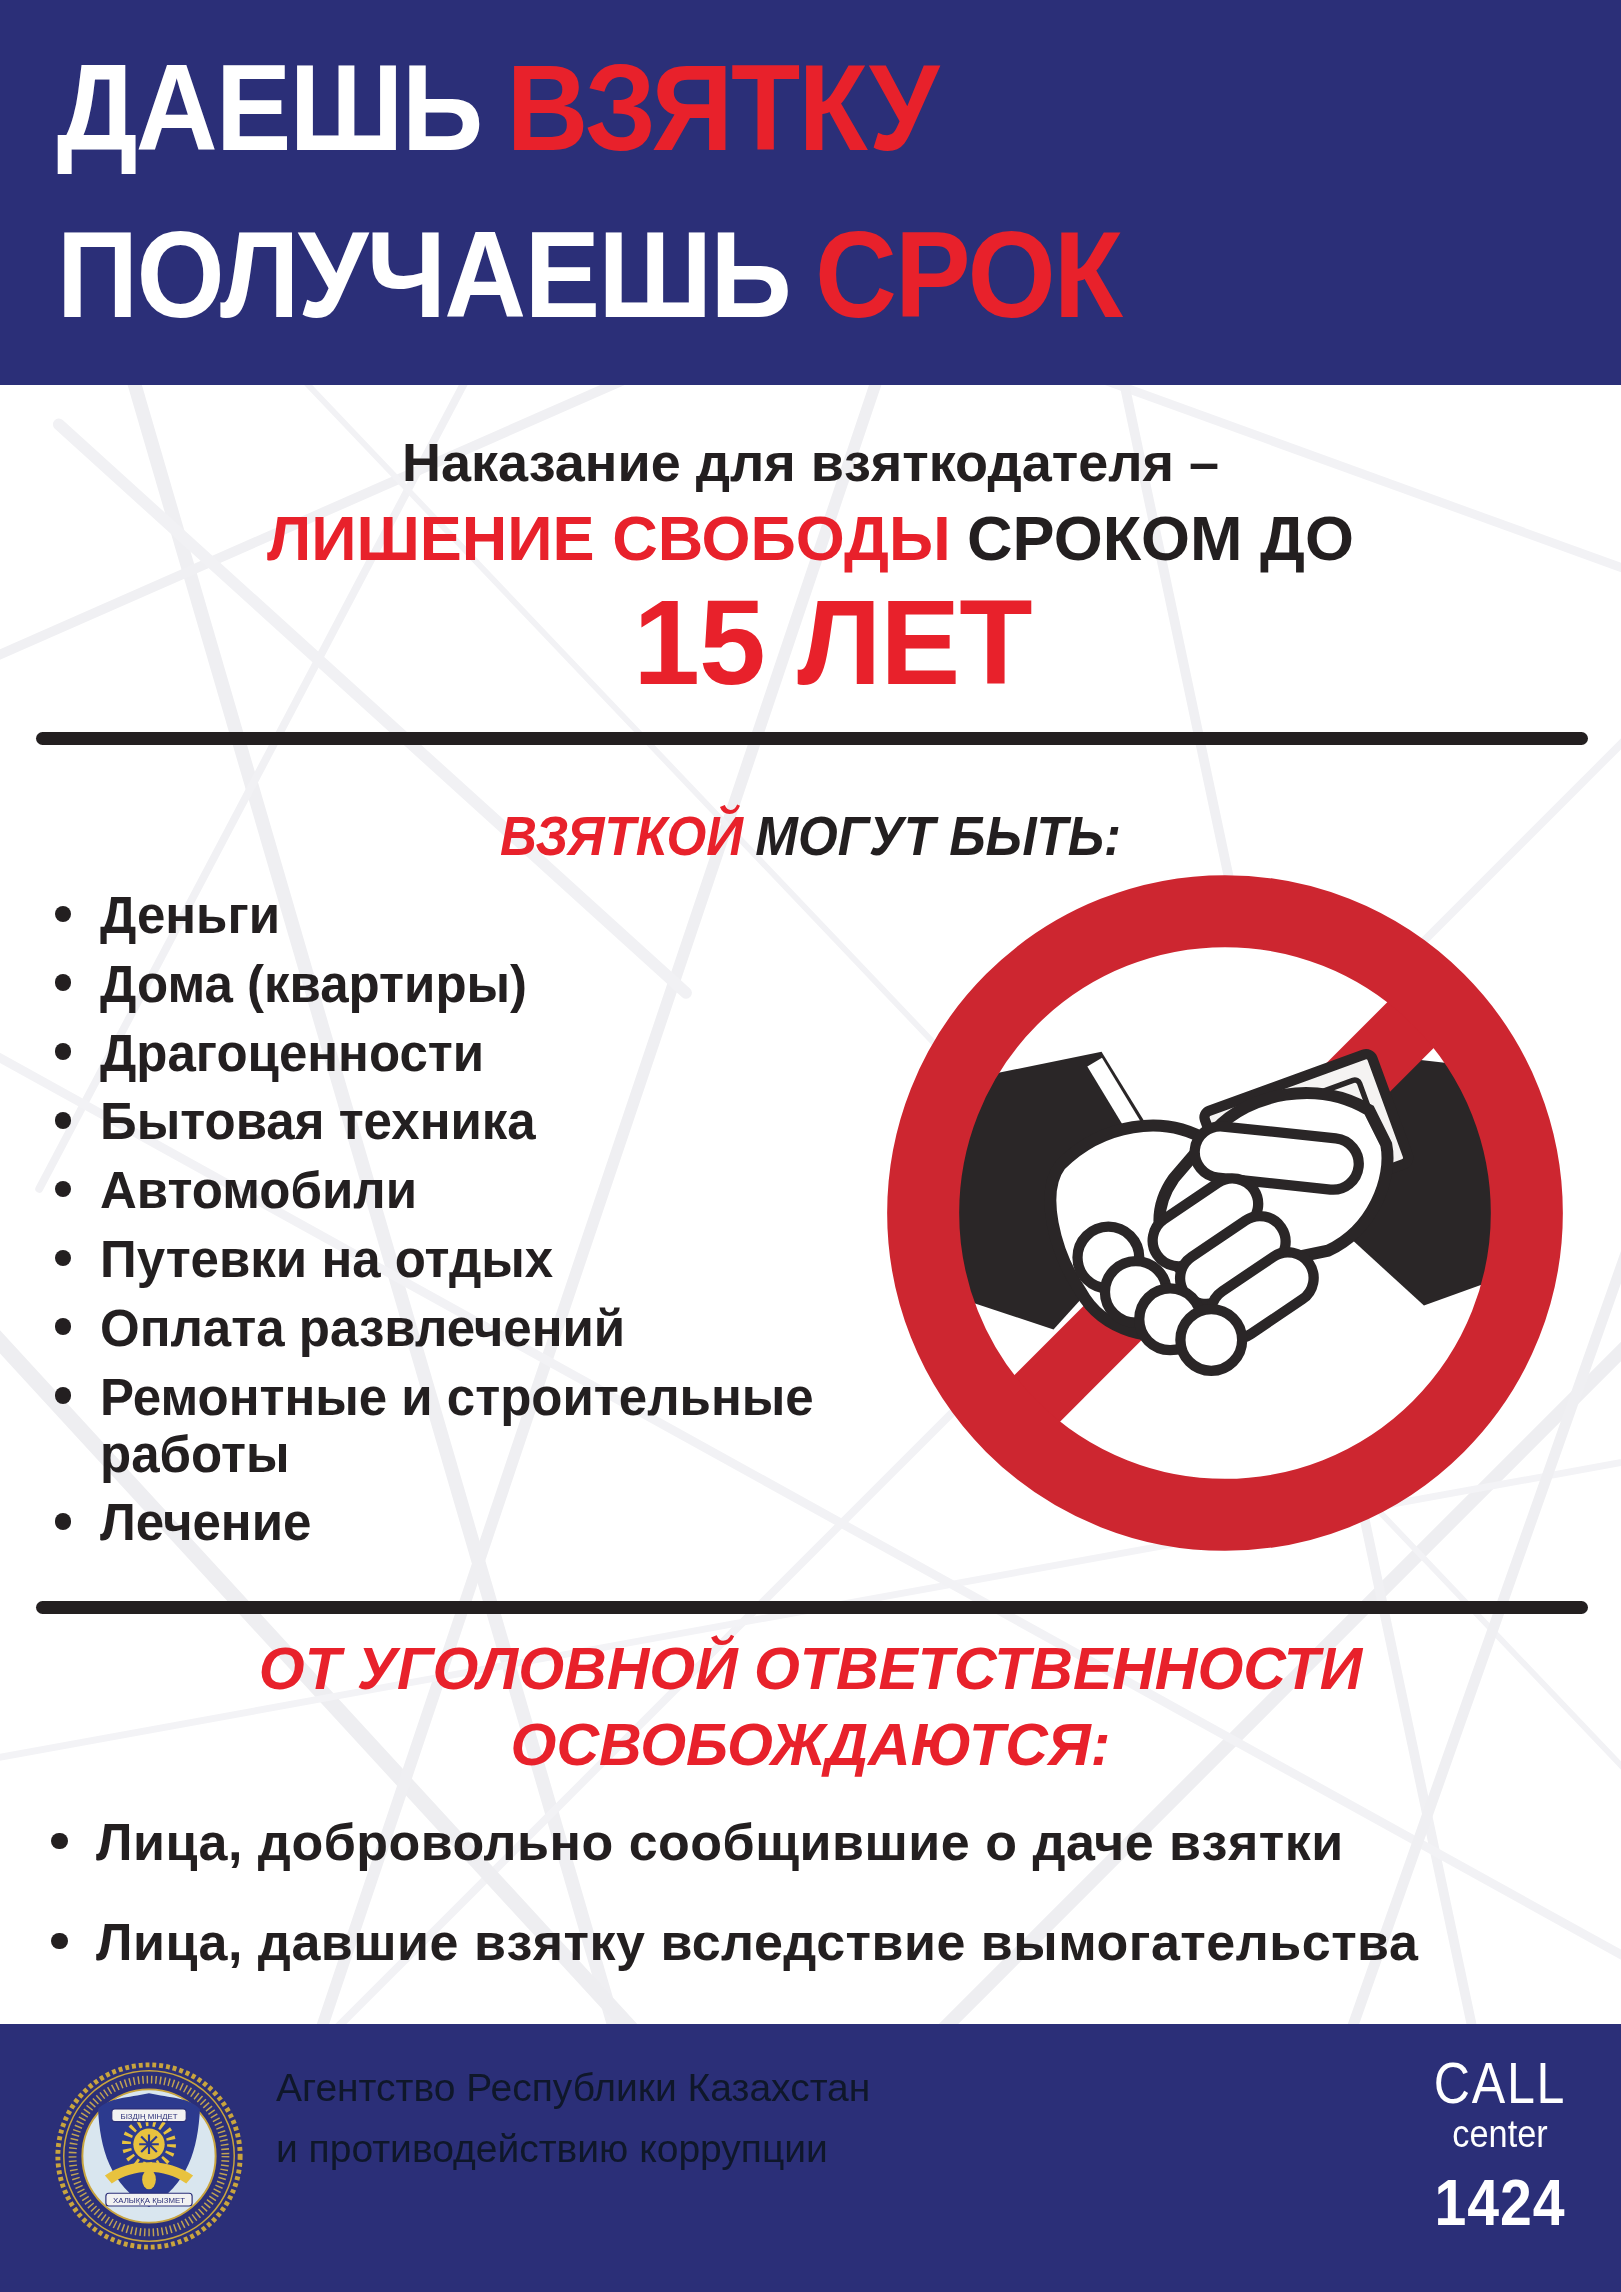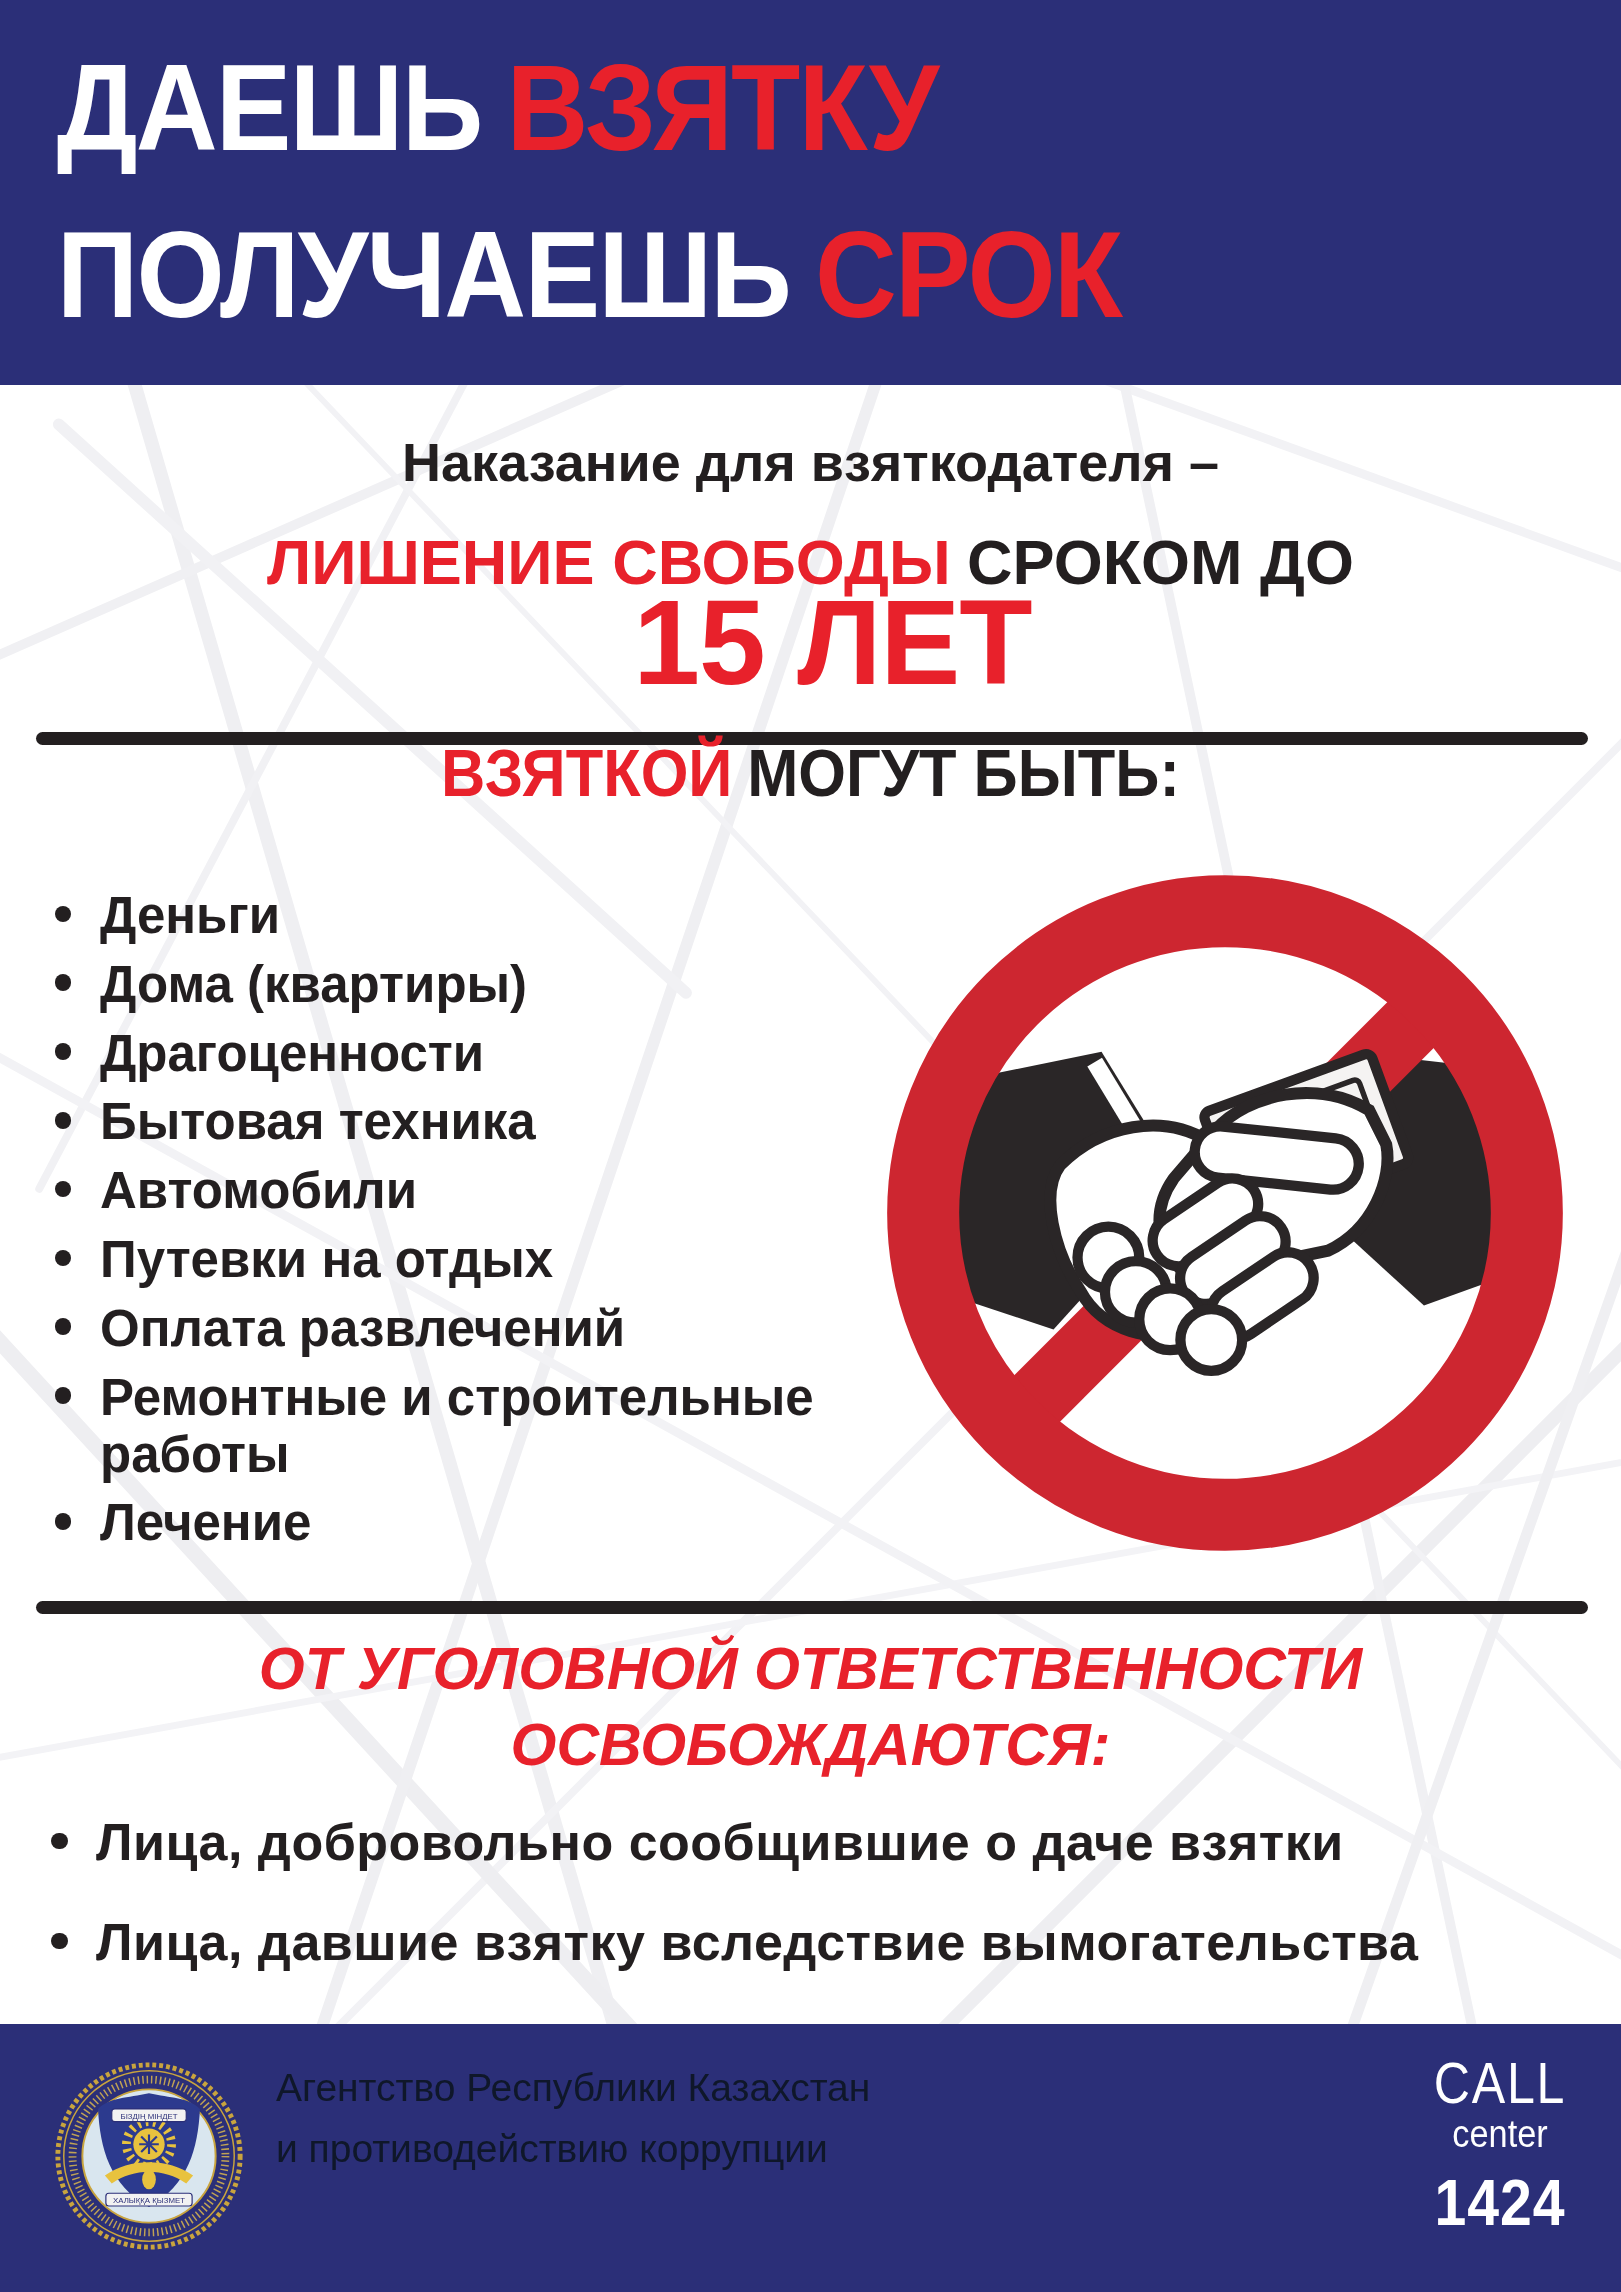--- a/index.html
+++ b/index.html
@@ -16,29 +16,29 @@
   .cond{transform:scaleX(0.93);transform-origin:50% 50%;display:block;}
 
   
   .band-top{left:0;top:0;width:1621px;height:385px;background:#2b2f78;}
   .head-line{left:0;right:0;text-align:left;font-weight:bold;font-size:122px;line-height:122px;letter-spacing:-2px;white-space:nowrap;}
   .head-line .w{color:#ffffff;}
   .head-line .r{color:#e8212b;margin-left:0.22em;}
 
   
   .pen1{top:431px;font-weight:bold;font-size:54px;color:#231f20;}
-  .pen2{top:526px;font-weight:bold;font-size:63px;text-align:center;}
+  .pen2{top:502px;font-weight:bold;font-size:63px;text-align:center;}
   .pen2 .r{color:#e8212b;}
   .pen2 .d{color:#231f20;margin-left:0.26em;}
   .pen3{top:573px;font-weight:bold;font-size:120px;color:#e8212b;letter-spacing:-1px;padding-left:44px;}
 
   .rule{left:36px;width:1552px;height:12.7px;border-radius:6.9px;background:#231f20;}
 
   
-  .sec-head{top:735px;font-weight:bold;font-size:66px;}
+  .sec-head{top:804px;font-weight:bold;font-size:55px;font-style:italic;}
   .sec-head .r{color:#e8212b;}
   .sec-head .d{color:#231f20;margin-left:0.24em;}
 
   ul.bullets{list-style:none;margin:0;padding:0;}
   .bribe-list{left:47px;top:887px;width:863px;}
   .bribe-list li{
     position:relative;font-weight:bold;font-size:51px;line-height:57px;
     padding-left:53px;margin-bottom:11.8px;color:#231f20;
   }
   .bribe-list li::before{

